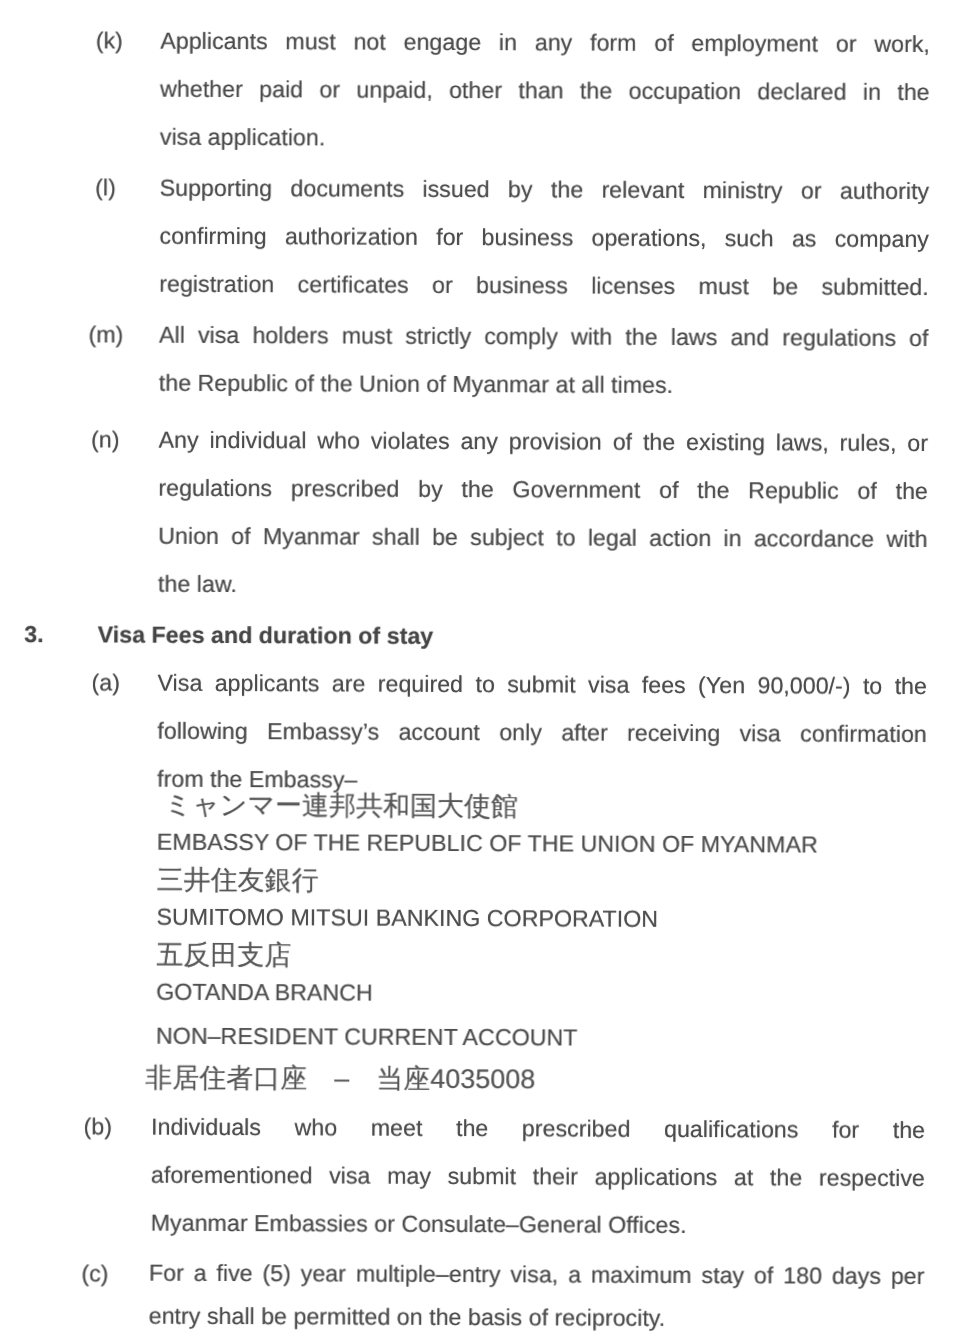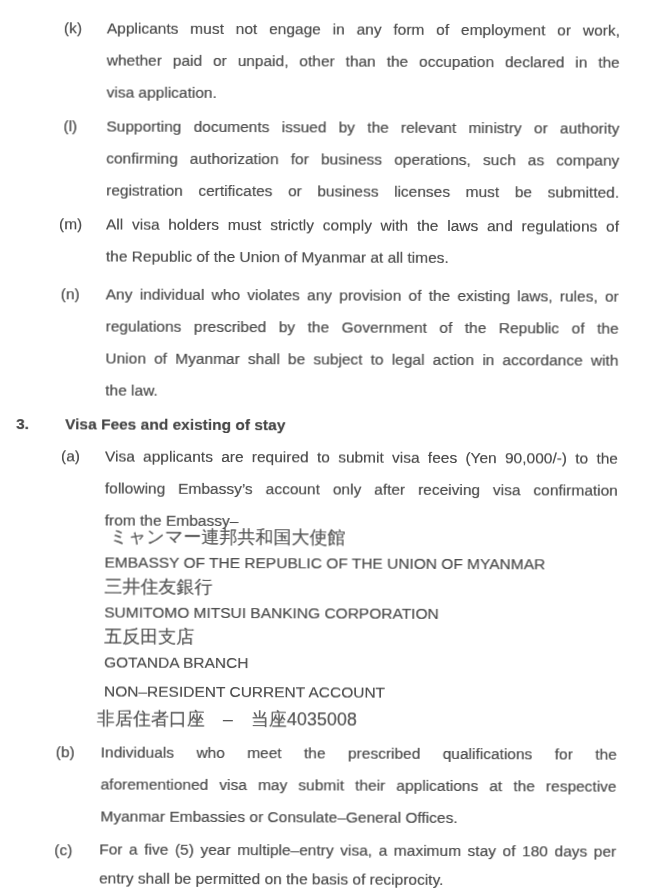--- a/index.html
+++ b/index.html
@@ -105,21 +105,21 @@
       <div class="txt">
         <div class="ln">Any individual who violates any provision of the existing laws, rules, or</div>
         <div class="ln">regulations prescribed by the Government of the Republic of the</div>
         <div class="ln">Union of Myanmar shall be subject to legal action in accordance with</div>
         <div class="ln end">the law.</div>
       </div>
     </div>
 
     <div class="heading">
       <span class="num">3.</span>
-      <span class="title">Visa Fees and existing of stay</span>
+      <span class="title">Visa Fees and duration of stay</span>
     </div>
 
     <div class="clause c-a">
       <span class="lbl">(a)</span>
       <div class="txt">
         <div class="ln">Visa applicants are required to submit visa fees (Yen 90,000/-) to the</div>
         <div class="ln">following Embassy’s account only after receiving visa confirmation</div>
         <div class="ln end">from the Embassy–</div>
         <div class="bank">
           <div class="bline jp jp-first">ミャンマー連邦共和国大使館</div>

